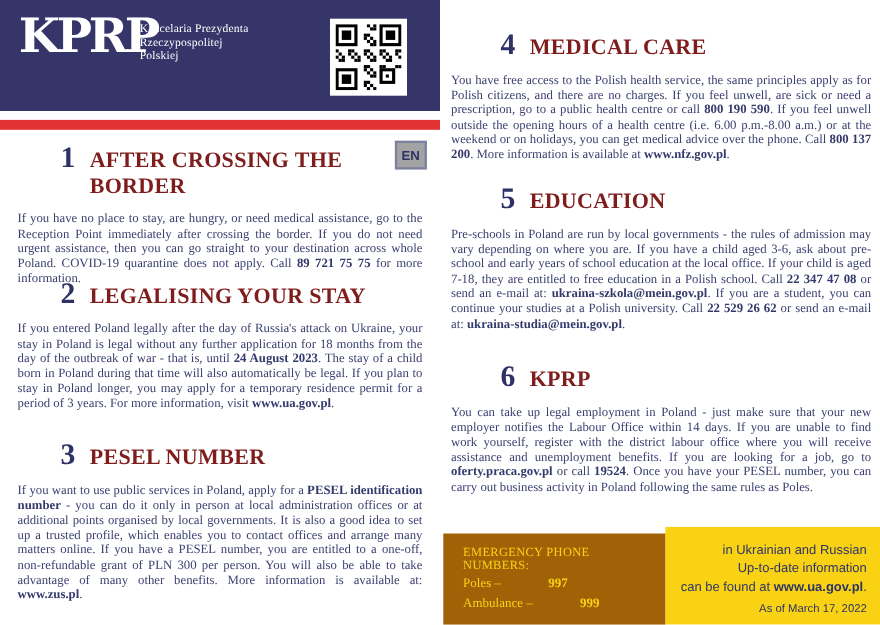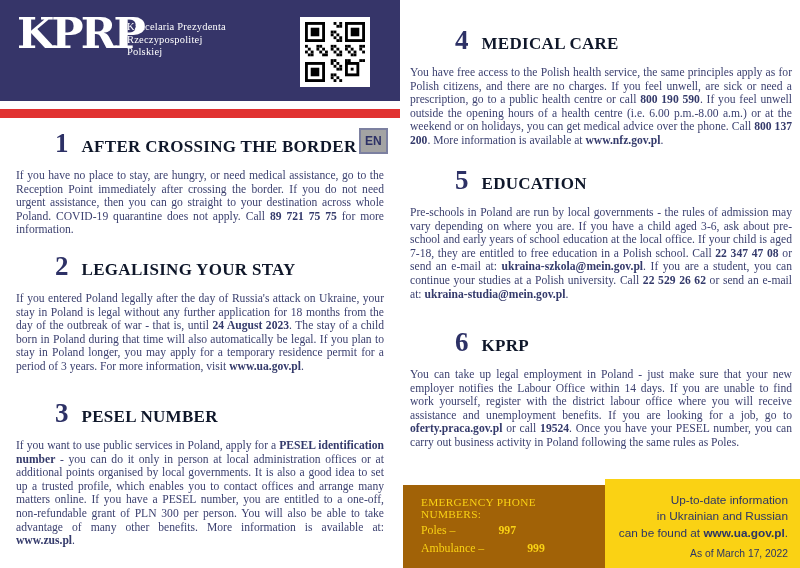--- a/index.html
+++ b/index.html
@@ -37,21 +37,21 @@
     position:absolute; left:359px; top:128px; min-width:28px; height:26px;
     border:2px solid #7c80a0; background:#a3a3a3; color:#2d3166;
     font-family:"Liberation Sans", sans-serif; font-weight:bold; font-size:12px;
     display:flex; align-items:center; justify-content:center; padding:0 4px;
   }
 
   
   .sec { position:absolute; left:0; width:400px; }
   .sec-head { display:flex; align-items:baseline; gap:13px; margin-left:55px; }
   .sec-num  { font-weight:bold; font-size:27px; color:#2d3166; line-height:30px; }
-  .sec-title{ font-weight:bold; font-size:17px; color:#0f172a; letter-spacing:0.3px; }
+  .sec-title{ font-weight:bold; font-size:20px; color:#7f1d1d; letter-spacing:0.3px; }
   .sec-body {
     margin:11px 16px 0 16px; text-align:justify;
     font-size:11.6px; line-height:13.6px; color:#3c4170;
   }
   .col.right .sec-body { margin:11px 8px 0 10px; }
   .sec-body b { font-weight:bold; color:#343a6b; }
 
   #s1 { top:128px; }
   #s2 { top:251px; }
   #s3 { top:398px; }
@@ -233,20 +233,20 @@
     <div class="blue-box">
       <div class="em-title">EMERGENCY PHONE NUMBERS:</div>
       <div id="em-items">
           <div class="em-item"><span>Poles – </span><b>997</b></div>
           <div class="em-item"><span>Ambulance – </span><b>999</b></div>
         </div>
     </div>
 
     <div class="yellow-box">
       <div class="info-lines">
+        <div>in Ukrainian and Russian</div>
         <div>Up-to-date information</div>
-        <div>in Ukrainian and Russian</div>
         <div><span>can be found at </span><b>www.ua.gov.pl</b><span>.</span></div>
       </div>
       <div class="as-of">As of March 17, 2022</div>
     </div>
   </div>
 </div>
 
 </body></html>

